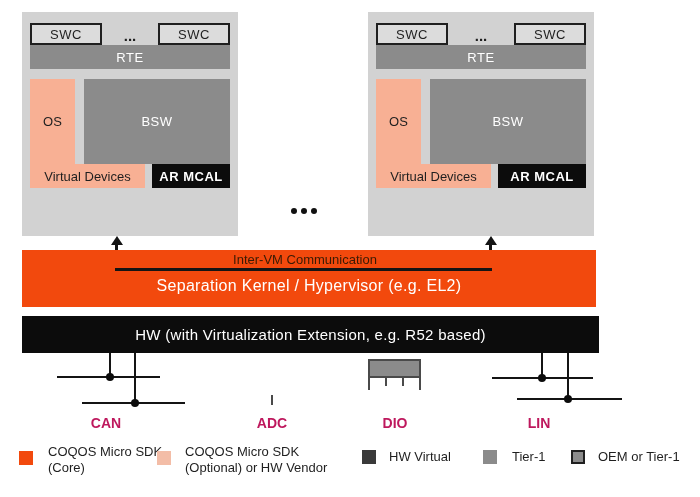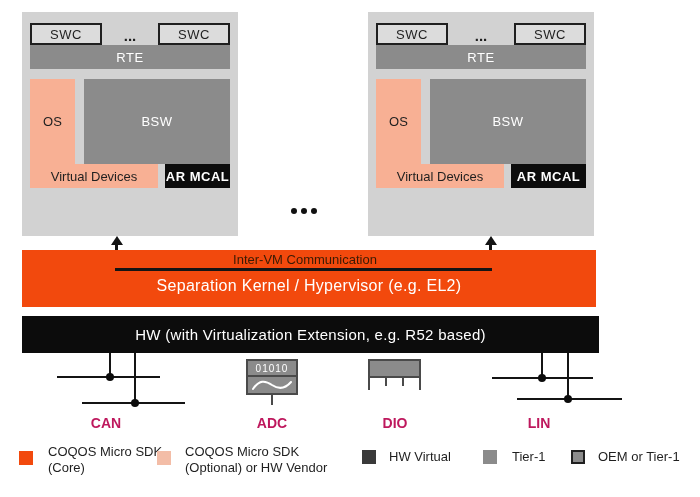--- a/index.html
+++ b/index.html
@@ -17,21 +17,21 @@
              font-size: 13px; color: #1f1f1f; letter-spacing: 0.5px; }
   .swc-dots { font-size: 15px; font-weight: bold; color: #1f1f1f; margin-top: 2px; }
   .rte-bar { height: 24px; background: #8b8b8b; color: #ffffff; display: flex;
              align-items: center; justify-content: center; font-size: 13px; margin-bottom: 10px; letter-spacing: 0.5px; }
   .mid-row { display: flex; height: 85px; gap: 9px; }
   .os-box { width: 45px; background: #f8b094; color: #1f1f1f; display: flex;
             align-items: center; justify-content: center; font-size: 13px; }
   .bsw-box { flex: 1; background: #8b8b8b; color: #ffffff; display: flex;
              align-items: center; justify-content: center; font-size: 13px; letter-spacing: 0.5px; }
   .bottom-row { display: flex; height: 24px; gap: 7px; }
-  .vd-box { width: 128px; background: #f8b094; color: #1f1f1f; display: flex;
+  .vd-box { width: 115px; background: #f8b094; color: #1f1f1f; display: flex;
             align-items: center; justify-content: center; font-size: 13px; }
   .mcal-box { flex: 1; background: #0c0c0c; color: #ffffff; display: flex;
               align-items: center; justify-content: center; font-size: 13px; font-weight: bold; letter-spacing: 0.5px; }
 
   
   .between-dots { position: absolute; left: 291px; top: 208px; display: flex; gap: 4px; }
   .between-dots span { width: 6px; height: 6px; border-radius: 50%; background: #111111; display: block; }
 
   
   .line { position: absolute; background: #141414; }
@@ -128,28 +128,20 @@
   <div class="hw-bar">HW (with Virtualization Extension, e.g. R52 based)</div>
 
   <div class="line" style="left:109px; top:353px; width:2px; height:25px;"></div>
   <div class="line" style="left:134px; top:353px; width:2px; height:50px;"></div>
   <div class="line" style="left:57px;  top:376px; width:103px; height:2px;"></div>
   <div class="line" style="left:82px;  top:402px; width:103px; height:2px;"></div>
   <div class="bus-dot" style="left:106px; top:373px;"></div>
   <div class="bus-dot" style="left:131px; top:399px;"></div>
   <div class="bus-label" style="left:76px;">CAN</div>
 
-  <div class="adc-box">
-    <div class="adc-top">01010</div>
-    <div class="adc-wave">
-      <svg width="44" height="14" viewBox="0 0 44 14">
-        <path d="M3 11 C 9 2, 15 2, 22 7 C 28 11, 35 11, 41 4" stroke="#ffffff" stroke-width="2" fill="none" stroke-linecap="round"></path>
-      </svg>
-    </div>
-  </div>
   <div class="line" style="left:271px; top:395px; width:2px; height:10px; background:#4a4a4a;"></div>
   <div class="bus-label" style="left:242px;">ADC</div>
 
   <div class="dio-box"></div>
   <div class="dio-pin" style="left:368px; height:12px;"></div>
   <div class="dio-pin" style="left:385px; height:8px;"></div>
   <div class="dio-pin" style="left:402px; height:8px;"></div>
   <div class="dio-pin" style="left:419px; height:12px;"></div>
   <div class="bus-label" style="left:365px;">DIO</div>
 

